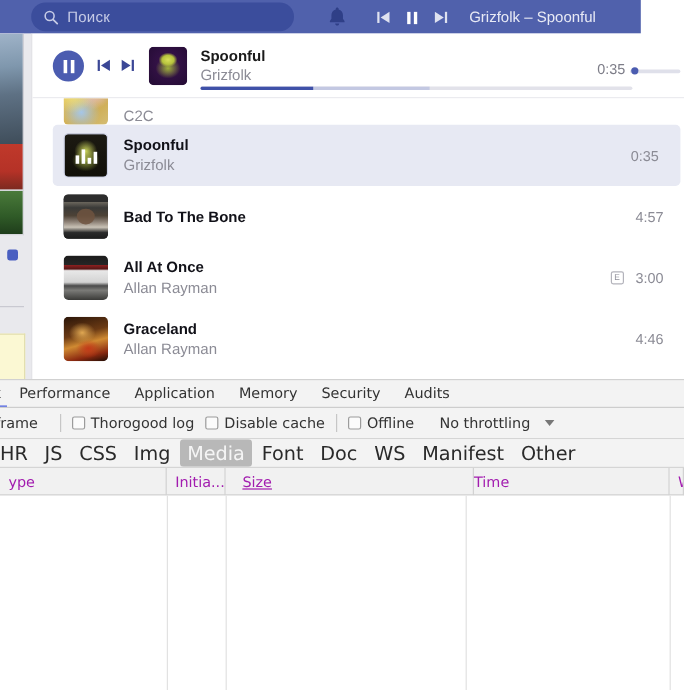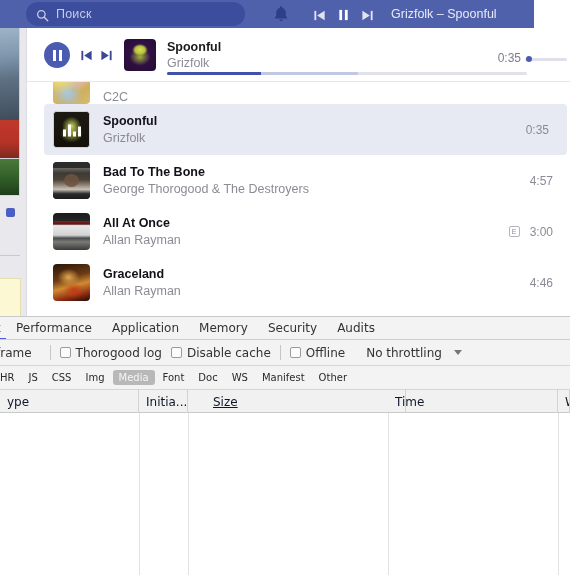--- a/index.html
+++ b/index.html
@@ -263,33 +263,33 @@
   .dt-throttle { margin-left: 21px; white-space: nowrap; cursor: pointer; }
   .dt-caret {
     margin-left: 12px; width: 0; height: 0;
     border-left: 4px solid transparent; border-right: 4px solid transparent;
     border-top: 5px solid #777; cursor: pointer;
   }
 
   .dt-types {
     position: relative; height: 24px; display: flex; align-items: center;
     background: #f3f3f3; border-bottom: 1px solid #d5d5d5;
-    font-size: 10px; color: #2a2a2a; overflow: hidden;
+    font-size: 16px; color: #2a2a2a; overflow: hidden;
   }
   .dt-type {
     padding: 2px 6px; border-radius: 3px; cursor: pointer; white-space: nowrap;
     margin-right: 2px;
   }
   .dt-type:first-child { margin-left: -6px; }
   .dt-type.active { background: #b8b8b8; color: #f5f5f5; }
 
   .dt-table { position: absolute; left: 0; top: 73px; width: 570px; height: 186px; background: #fff; }
   .dt-head {
     position: relative; height: 23px; background: #f1f1f1;
-    border-bottom: 1px solid #c8c8c8; font-size: 12px; color: #0f172a;
+    border-bottom: 1px solid #c8c8c8; font-size: 12px; color: #a21caf;
   }
   .dt-th {
     position: absolute; top: 0; height: 23px; display: flex; align-items: center;
     padding-left: 7px; border-right: 1px solid #d2d2d2; cursor: pointer;
     white-space: nowrap; overflow: hidden;
   }
   .dt-body { position: relative; height: 163px; background: #ffffff; }
   .dt-col-line { position: absolute; top: 0; bottom: 0; width: 1px; background: #e2e2e2; }
 </style>
 </head>
@@ -417,21 +417,20 @@
           <div class="track-right">
             <span class="track-dur">0:35</span>
           </div>
         </div>
         <div class="track">
           <div class="track-art">
             <div class="art-bone"></div>
           </div>
           <div class="track-meta">
             <div class="track-name">Bad To The Bone</div>
-            <div class="track-artist">George Thorogood &amp; The Destroyers</div>
           </div>
           <div class="track-right">
             <span class="track-dur">4:57</span>
           </div>
         </div>
         <div class="track">
           <div class="track-art">
             <div class="art-allatonce"></div>
           </div>
           <div class="track-meta">
@@ -500,21 +499,21 @@
         <span class="dt-type">Doc</span>
         <span class="dt-type">WS</span>
         <span class="dt-type">Manifest</span>
         <span class="dt-type">Other</span>
       </div>
 
     <div class="dt-table">
       <div class="dt-head" id="dt-head">
           <div class="dt-th" style="left: 0px; width: 139px;">ype</div>
           <div class="dt-th" style="left: 139px; width: 49px;">Initia...</div>
-          <div class="dt-th" style="left: 206px; width: 200px; text-decoration: underline;">Size</div>
+          <div class="dt-th" style="left: 195px; width: 200px; text-decoration: underline;">Size</div>
           <div class="dt-th" style="left: 388px; width: 170px;">Time</div>
           <div class="dt-th" style="left: 558px; width: 12px;">W.</div>
         </div>
       <div class="dt-body" id="dt-body">
           <div class="dt-col-line" style="left: 139px;"></div>
           <div class="dt-col-line" style="left: 188px;"></div>
           <div class="dt-col-line" style="left: 388px;"></div>
           <div class="dt-col-line" style="left: 558px;"></div>
         </div>
     </div>

